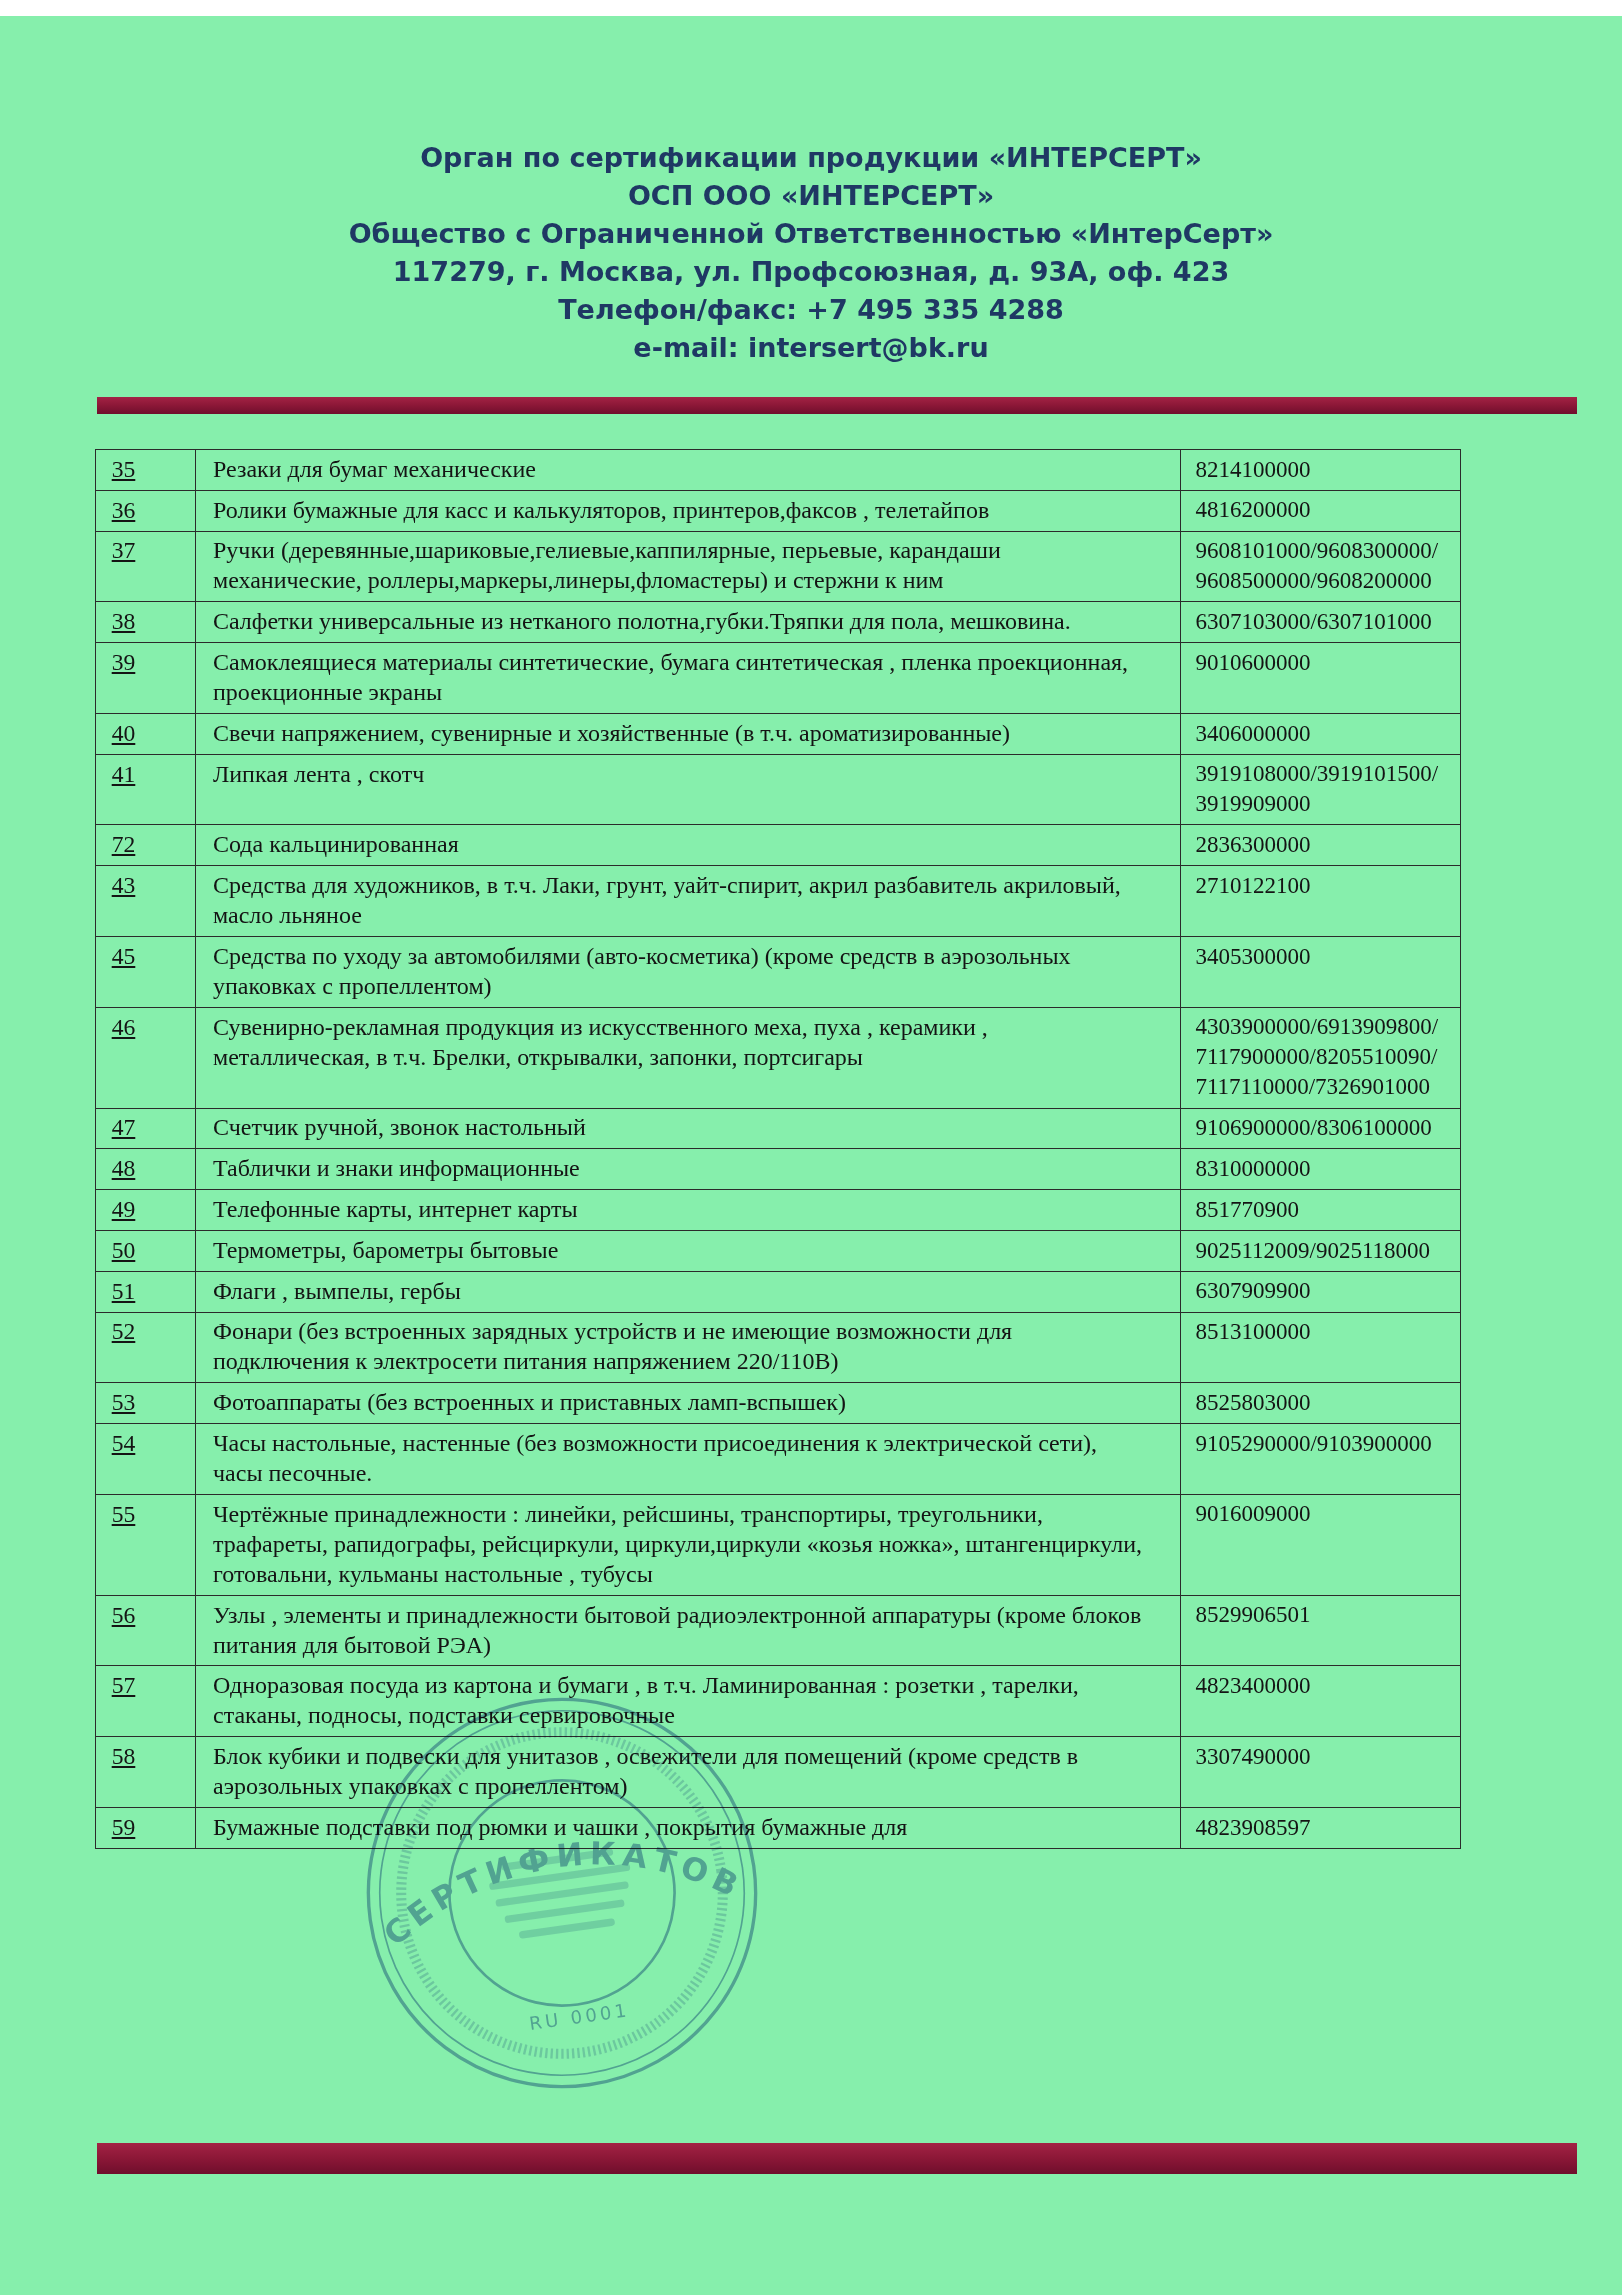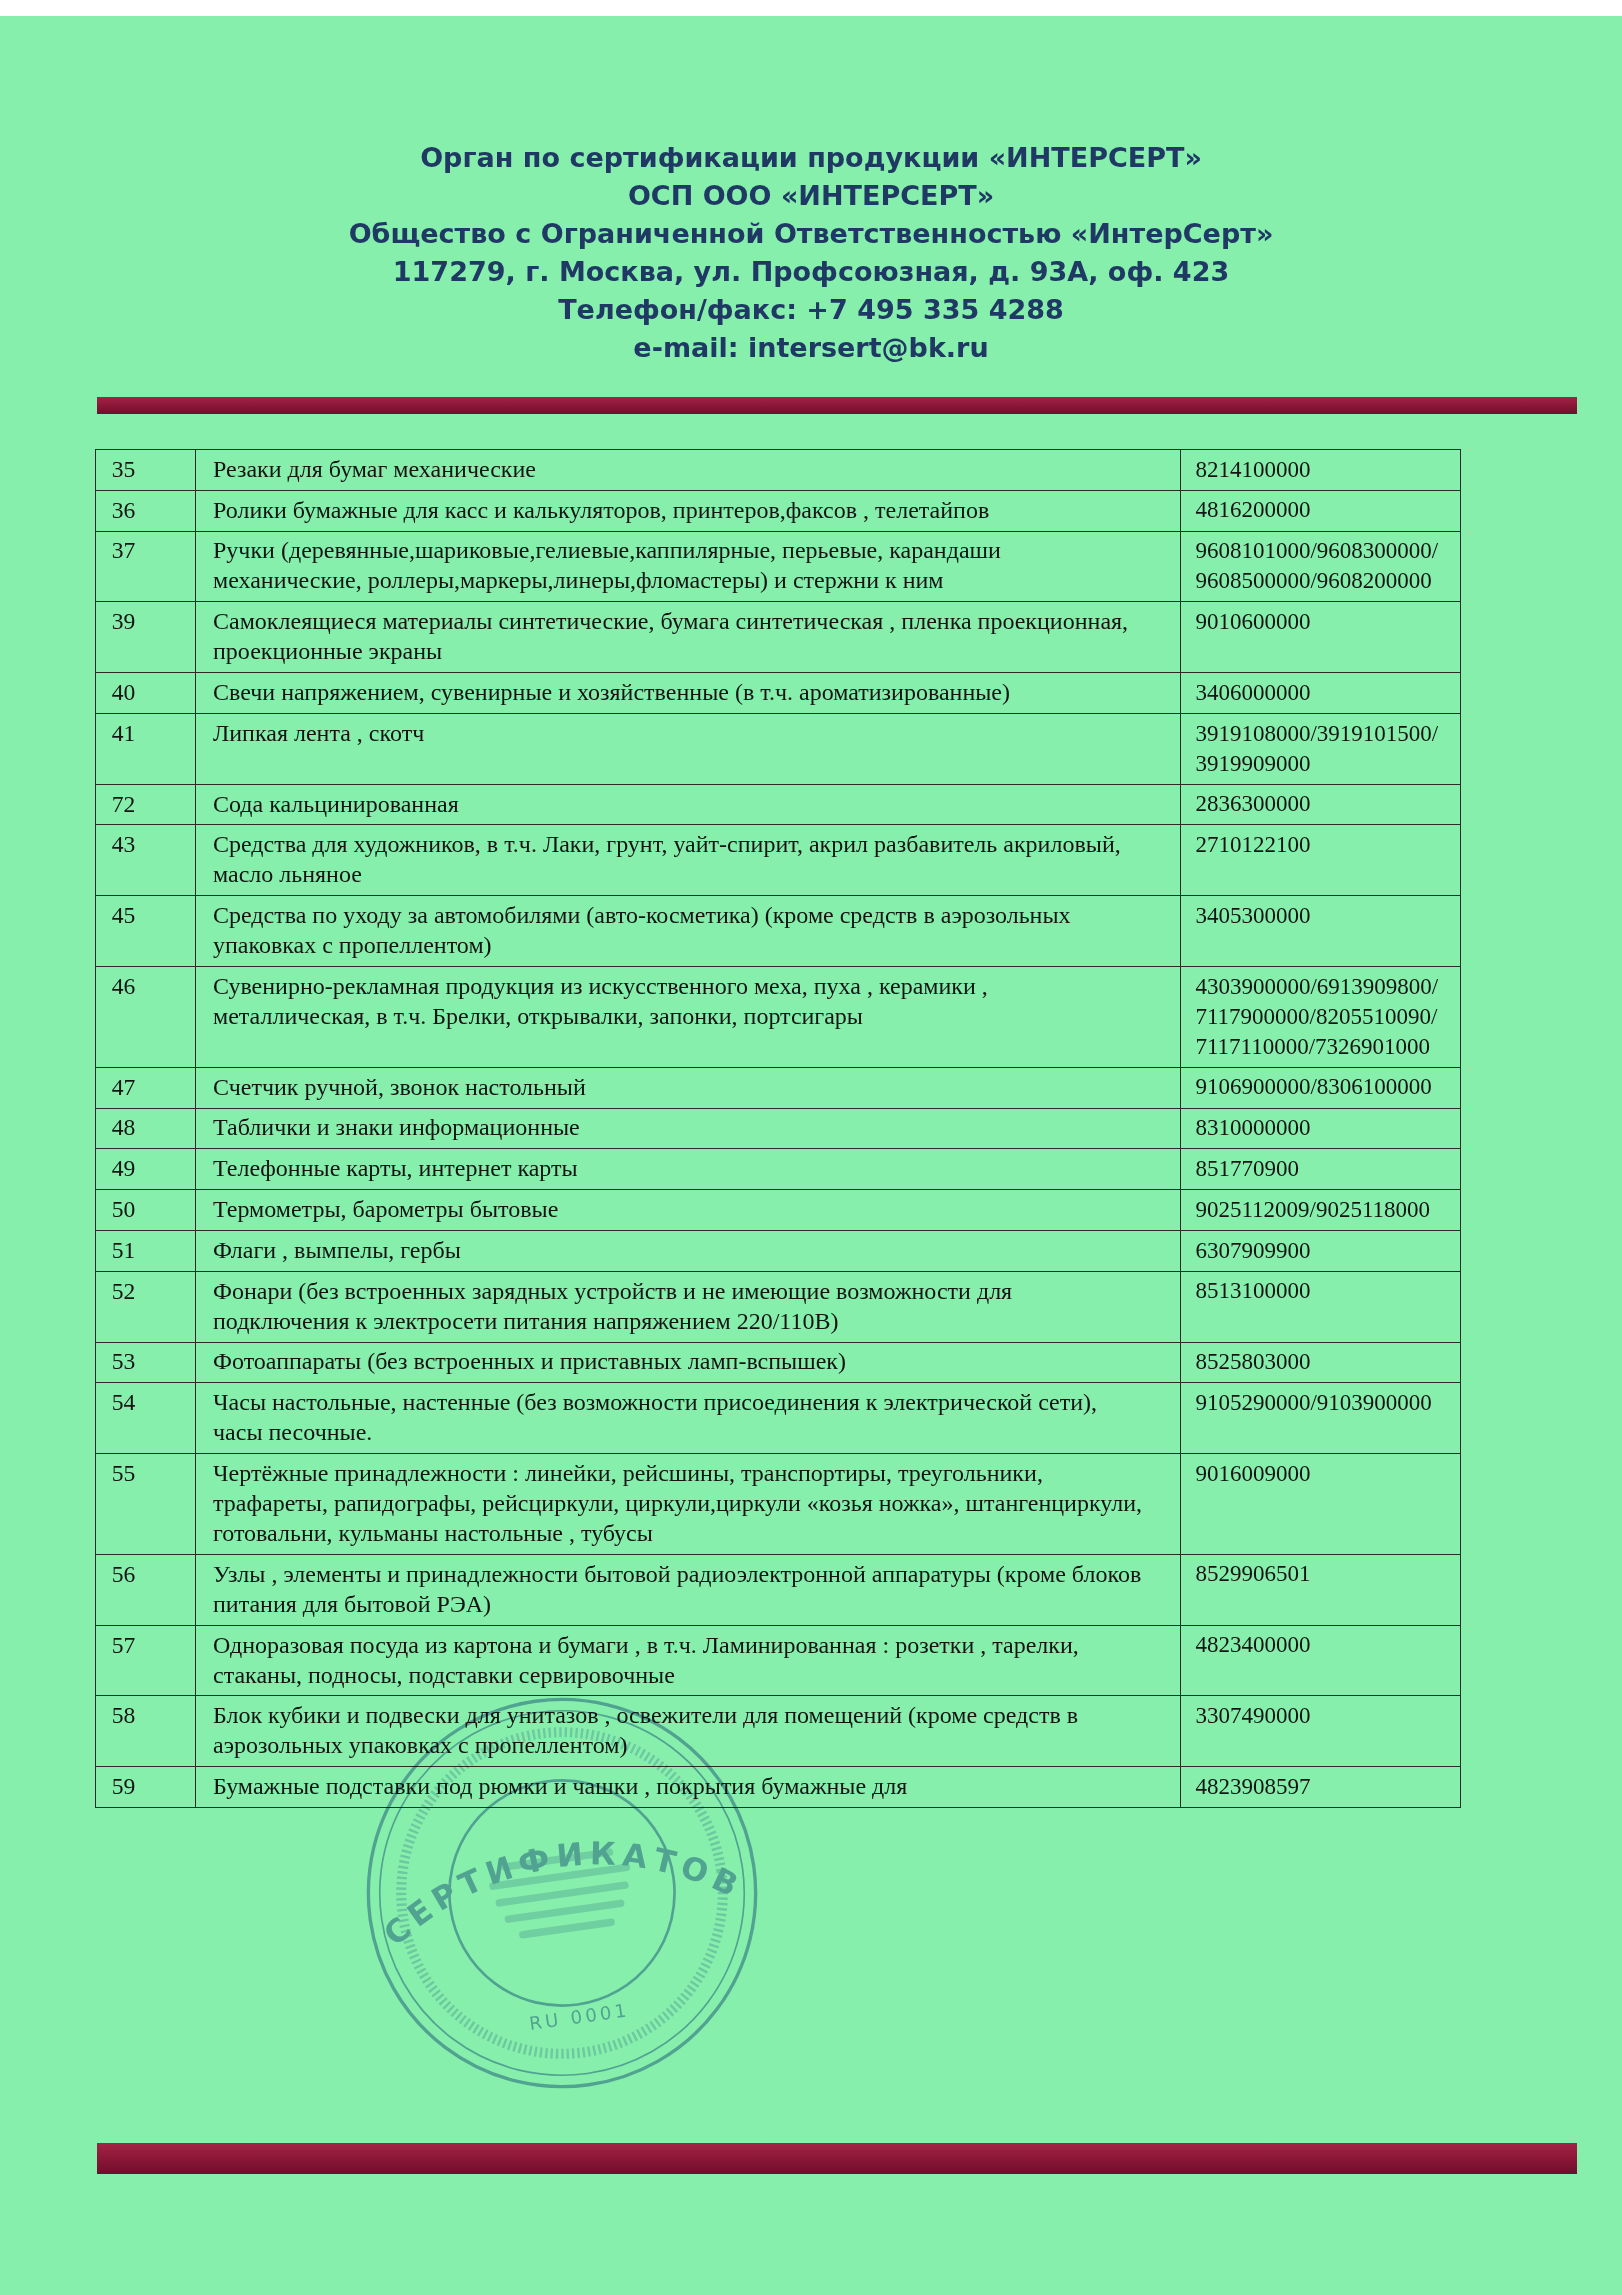--- a/index.html
+++ b/index.html
@@ -23,21 +23,21 @@
     position:absolute;left:97px;width:1480px;
     background:linear-gradient(180deg,#a32345 0%,var(--bar,#8e1838) 45%,#6f0e2c 100%);
   }
   .bar-top{top:381px;height:17px;}
   .bar-bottom{top:2127px;height:31px;}
   .doc-table{
     position:absolute;top:433px;left:95px;width:1365px;
     border-collapse:collapse;table-layout:fixed;
   }
   .doc-table td{border:1.3px solid #2b2b2b;vertical-align:top;}
-  td.c-num{width:100px;font-size:23.6px;line-height:30px;padding:3.9px 5.2px 5.2px 15.7px;}
+  td.c-num{width:100px;font-size:23.6px;line-height:30px;padding:3.9px 5.2px 5.2px 15.7px;text-decoration:underline;}
   td.c-desc{width:985px;font-size:24px;line-height:30px;padding:3.9px 29px 5.9px 17px;}
   td.c-code{
     width:280px;font-size:23px;line-height:30px;
     word-break:break-all;padding:4.6px 14.4px 5.2px 14.4px;
   }
   .stamp{
     position:absolute;left:361px;top:1676px;width:402px;height:402px;
     opacity:0.52;mix-blend-mode:multiply;
     transform:rotate(-8deg);
     pointer-events:none;
@@ -72,20 +72,25 @@
         </tr>
         <tr>
           <td class="c-num">36</td>
           <td class="c-desc">Ролики бумажные для касс и калькуляторов, принтеров,факсов , телетайпов</td>
           <td class="c-code">4816200000</td>
         </tr>
         <tr>
           <td class="c-num">37</td>
           <td class="c-desc">Ручки (деревянные,шариковые,гелиевые,каппилярные, перьевые, карандаши механические, роллеры,маркеры,линеры,фломастеры) и стержни к ним</td>
           <td class="c-code">9608101000/9608300000/9608500000/9608200000</td>
+        </tr>
+        <tr>
+          <td class="c-num">38</td>
+          <td class="c-desc">Салфетки универсальные из нетканого полотна,губки.Тряпки для пола, мешковина.</td>
+          <td class="c-code">6307103000/6307101000</td>
         </tr>
         <tr>
           <td class="c-num">39</td>
           <td class="c-desc">Самоклеящиеся материалы синтетические, бумага синтетическая , пленка проекционная, проекционные экраны</td>
           <td class="c-code">9010600000</td>
         </tr>
         <tr>
           <td class="c-num">40</td>
           <td class="c-desc">Свечи напряжением, сувенирные и хозяйственные (в т.ч. ароматизированные)</td>
           <td class="c-code">3406000000</td>

